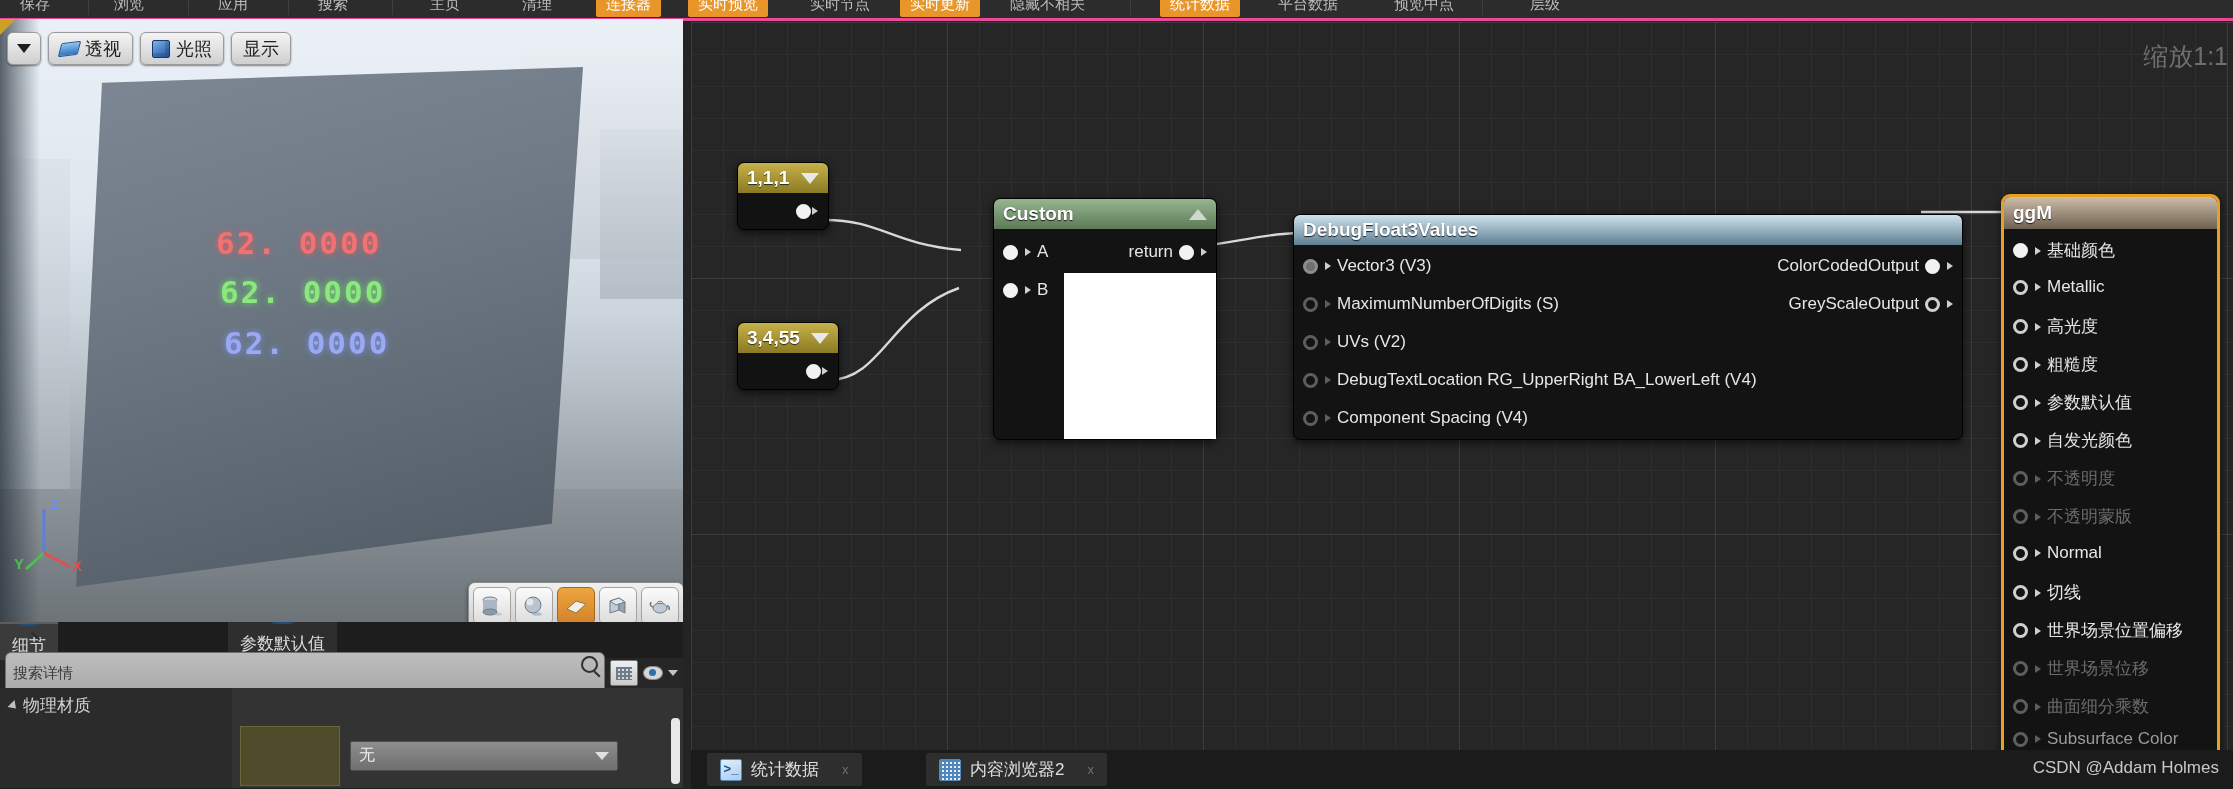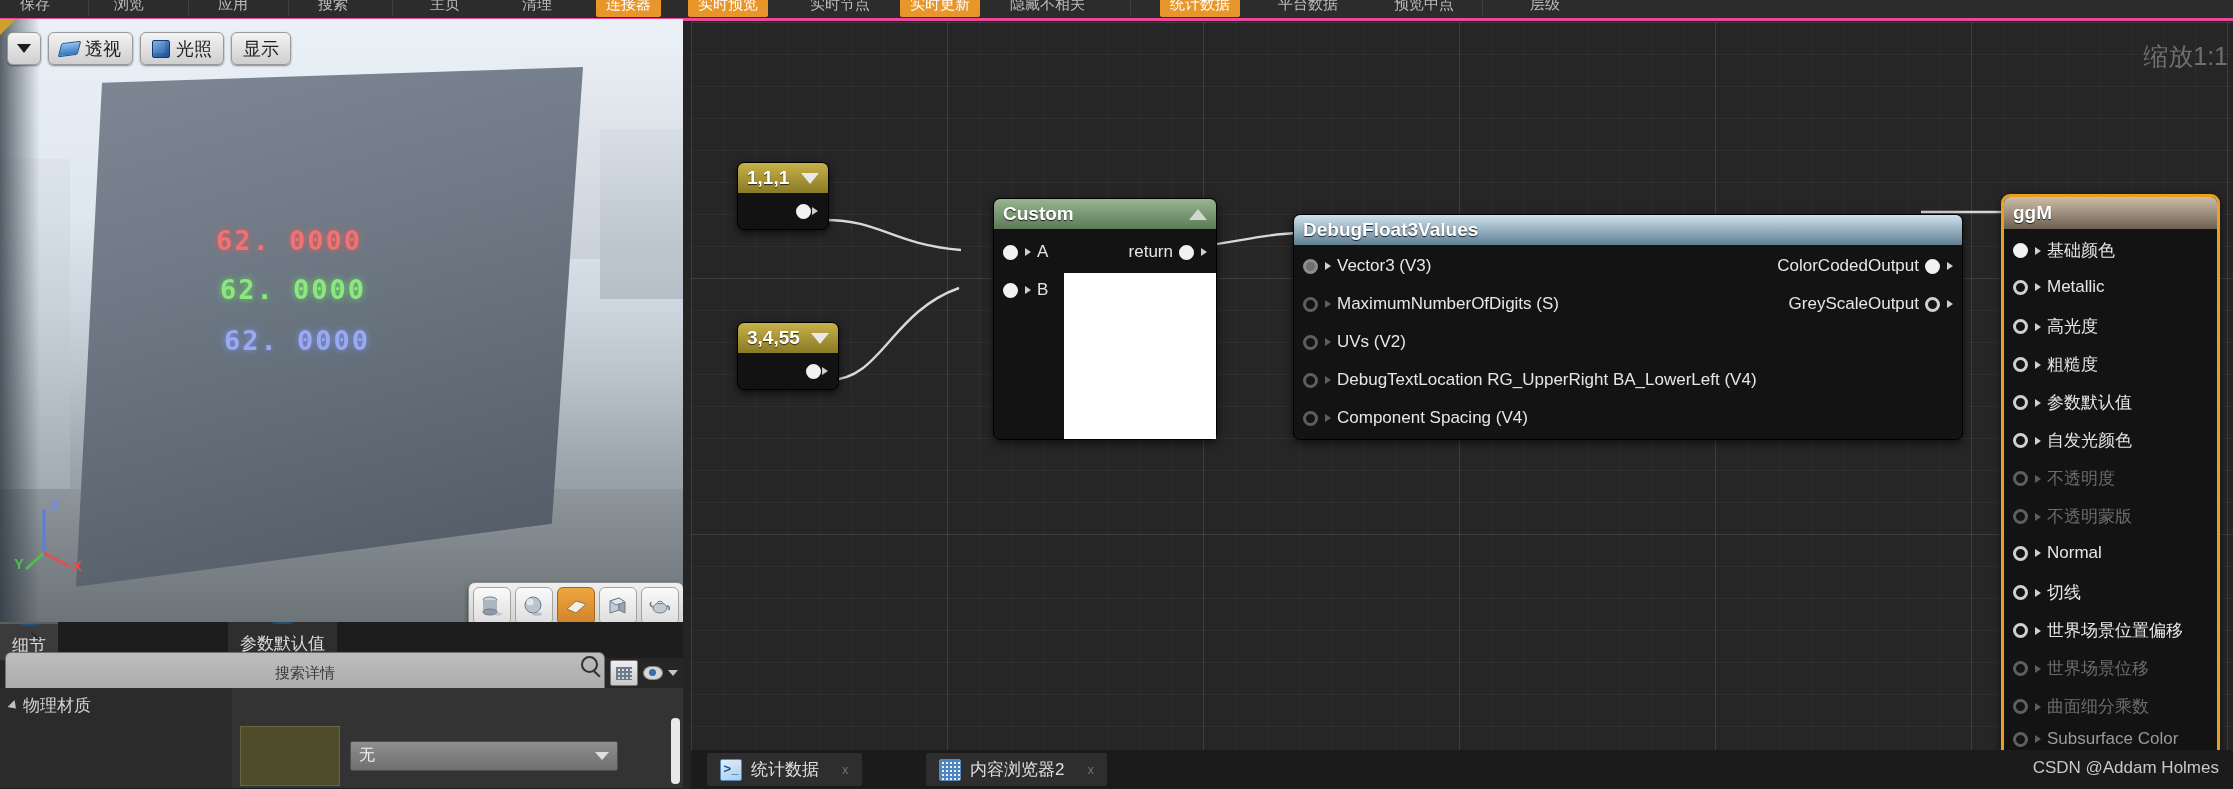--- a/index.html
+++ b/index.html
@@ -28,21 +28,21 @@
              background:linear-gradient(180deg,#8e959b,#6d7478);}
   .vp-dark-left{position:absolute;left:0;top:0;width:40px;height:603px;
                 background:linear-gradient(90deg,rgba(40,50,60,.75),rgba(40,50,60,0));}
   
   .plane{position:absolute;left:76px;top:48px;width:520px;height:525px;}
   .plane-shape{position:absolute;inset:0;
       background:linear-gradient(165deg,#7d8894 0%,#6f7a86 35%,#5d6873 70%,#4e5861 100%);
       clip-path:polygon(5.0% 3.0%, 97.5% 0.0%, 91.5% 87.0%, 0.0% 99.0%);
       box-shadow:0 0 40px rgba(0,0,0,.35);}
   .vtext{position:absolute;font-family:"DejaVu Sans Mono","Liberation Mono",monospace;
-         font-size:27px;font-weight:700;letter-spacing:2px;
+         font-size:31px;font-weight:700;letter-spacing:2px;
          filter:blur(0.7px);text-align:center;}
   .vtext.r{color:#f07272;text-shadow:0 0 7px rgba(240,90,90,.85);}
   .vtext.g{color:#8ce87e;text-shadow:0 0 7px rgba(110,230,100,.85);}
   .vtext.b{color:#9aa9f4;text-shadow:0 0 7px rgba(130,150,245,.85);}
 
   
   .vp-tools{position:absolute;left:7px;top:13px;display:flex;gap:7px;align-items:center;}
   .vbtn{height:31px;border-radius:6px;border:1px solid #9a9a9a;
         background:linear-gradient(180deg,#f4f4f4,#cfcfcf);
         display:flex;align-items:center;gap:6px;padding:0 11px;
@@ -84,21 +84,21 @@
   .ptab .x{color:#777;font-size:13px;margin-left:12px;}
   .icob{width:20px;height:20px;border-radius:50%;
         background:radial-gradient(circle at 35% 30%,#cfe6fb,#3f7fc0);
         border:1px solid #1f4f80;display:inline-block;position:relative;}
   .icob::after{content:"";position:absolute;left:11px;top:10px;width:11px;height:2px;
         background:#2b2b2b;transform:rotate(42deg);border-radius:1px;}
   .searchrow{position:absolute;left:0;top:36px;width:683px;height:30px;
              display:flex;align-items:center;gap:5px;padding:3px 5px;box-sizing:border-box;}
   .sfield{flex:1;height:24px;background:linear-gradient(180deg,#bdbdbd,#a9a9a9);
           border:1px solid #6f6f6f;border-radius:6px;display:flex;align-items:center;
-          padding:8px 7px;color:#3c3c3c;font-size:15px;position:relative;justify-content:center;}
+          padding:8px 7px;color:#3c3c3c;font-size:15px;position:relative;}
   .mag{position:absolute;right:6px;top:3px;width:13px;height:13px;border:2px solid #2f2f2f;
        border-radius:50%;}
   .mag::after{content:"";position:absolute;right:-5px;bottom:-4px;width:8px;height:2px;
        background:#2f2f2f;transform:rotate(45deg);}
   .gridbtn{width:26px;height:24px;border:1px solid #777;border-radius:2px;
            background:linear-gradient(180deg,#efefef,#c9c9c9);
            display:flex;align-items:center;justify-content:center;}
   .gridbtn i{display:block;width:16px;height:13px;
      background-image:linear-gradient(#6d7b8c 2px,transparent 2px),linear-gradient(90deg,#6d7b8c 2px,transparent 2px);
      background-size:4px 4px;}

